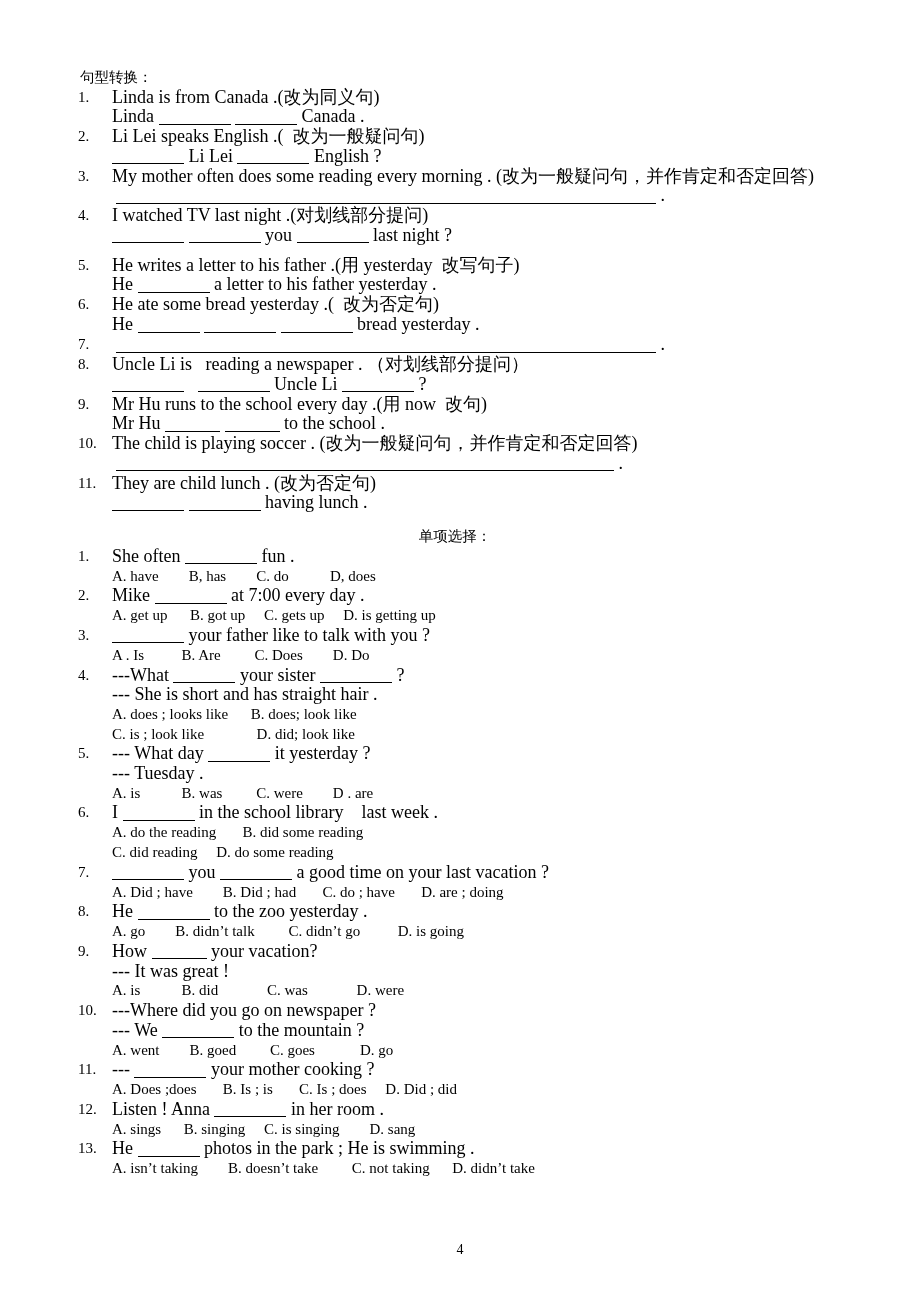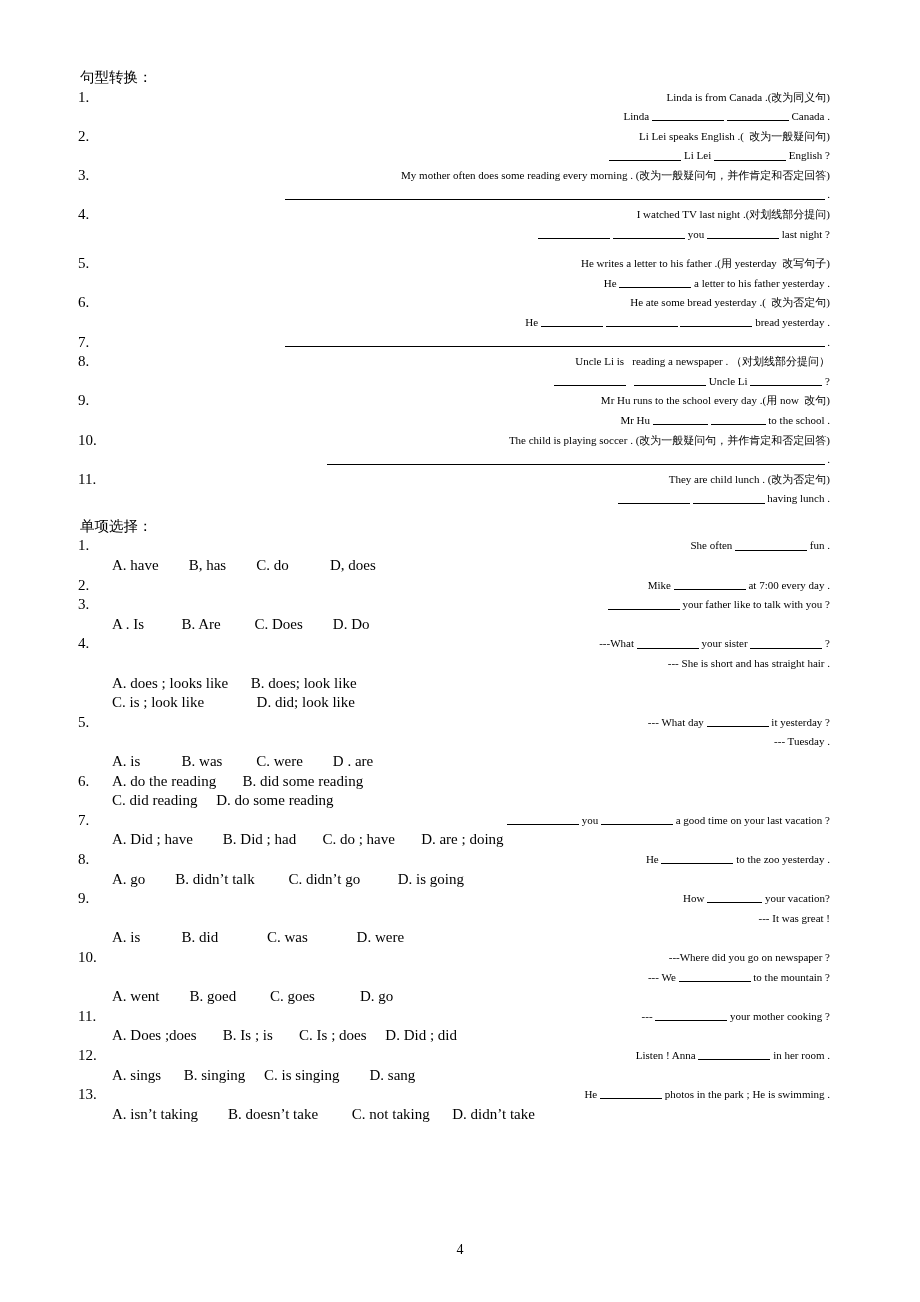--- a/index.html
+++ b/index.html
@@ -43,23 +43,22 @@
     left: 0;
     top: 0;
     width: 28px;
     text-align: left;
     font-size: 15px;
     line-height: 19.6px;
   }
   .ln {
     display: block;
     white-space: pre-wrap;
-    font-size: 11px;
-    line-height: 19.6px;
-    text-align: right;
+    font-size: 18px;
+    line-height: 19.6px;
   }
   .u {
     display: inline-block;
     border-bottom: 1px solid #000;
     height: 0.92em;
     vertical-align: -0.12em;
   }
   .u.w1 { width: 62px; }
   .u.w2 { width: 72px; }
   .u.w3 { width: 55px; }
@@ -82,21 +81,21 @@
     line-height: 19.6px;
   }
   .pagenum {
     position: absolute;
     left: 0;
     right: 0;
     bottom: 44px;
     text-align: center;
     font-size: 14px;
   }
-  .sec2 { margin-top: 8px; }
+  .sec2 { margin-top: 14px; text-align: center; }
   .tight { line-height: 19.0px; }
 </style>
 </head>
 <body>
 
 <div class="page">
 
   <div class="section-head">句型转换：</div>
 
   <ol class="qlist">
@@ -175,20 +174,21 @@
 
     <li>
       <span class="num">1.</span>
       <span class="ln">She often <span class="u w2"></span> fun .</span>
       <span class="opts">A. have        B, has        C. do           D, does</span>
     </li>
 
     <li>
       <span class="num">2.</span>
       <span class="ln">Mike <span class="u w2"></span> at 7:00 every day .</span>
+      <span class="opts">A. get up      B. got up     C. gets up     D. is getting up</span>
     </li>
 
     <li>
       <span class="num">3.</span>
       <span class="ln"><span class="u w2"></span> your father like to talk with you ?</span>
       <span class="opts">A . Is          B. Are         C. Does        D. Do</span>
     </li>
 
     <li>
       <span class="num">4.</span>
@@ -200,20 +200,21 @@
 
     <li>
       <span class="num">5.</span>
       <span class="ln">--- What day <span class="u w1"></span> it yesterday ?</span>
       <span class="ln">--- Tuesday .</span>
       <span class="opts">A. is           B. was         C. were        D . are</span>
     </li>
 
     <li>
       <span class="num">6.</span>
+      <span class="ln">I <span class="u w2"></span> in the school library    last week .</span>
       <span class="opts">A. do the reading       B. did some reading</span>
       <span class="opts">C. did reading     D. do some reading</span>
     </li>
 
     <li>
       <span class="num">7.</span>
       <span class="ln"><span class="u w2"></span> you <span class="u w2"></span> a good time on your last vacation ?</span>
       <span class="opts">A. Did ; have        B. Did ; had       C. do ; have       D. are ; doing</span>
     </li>
 

